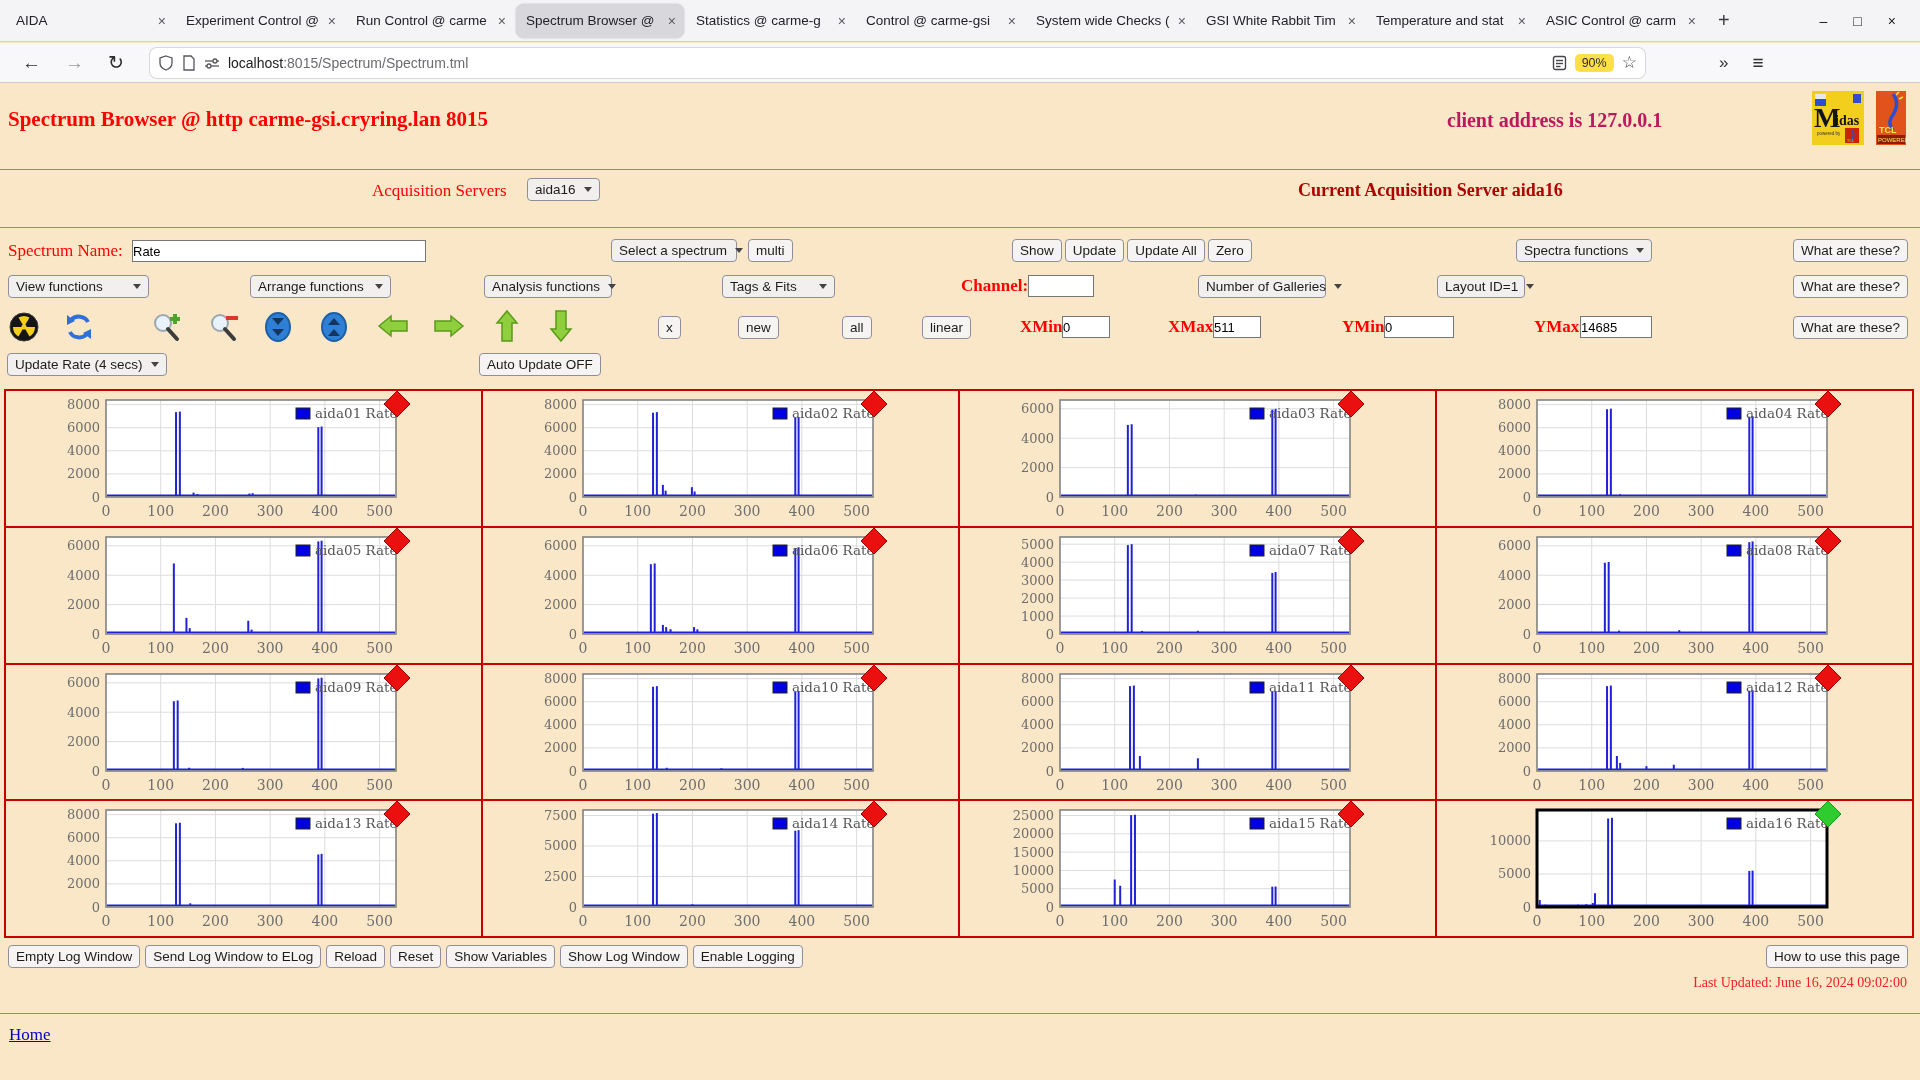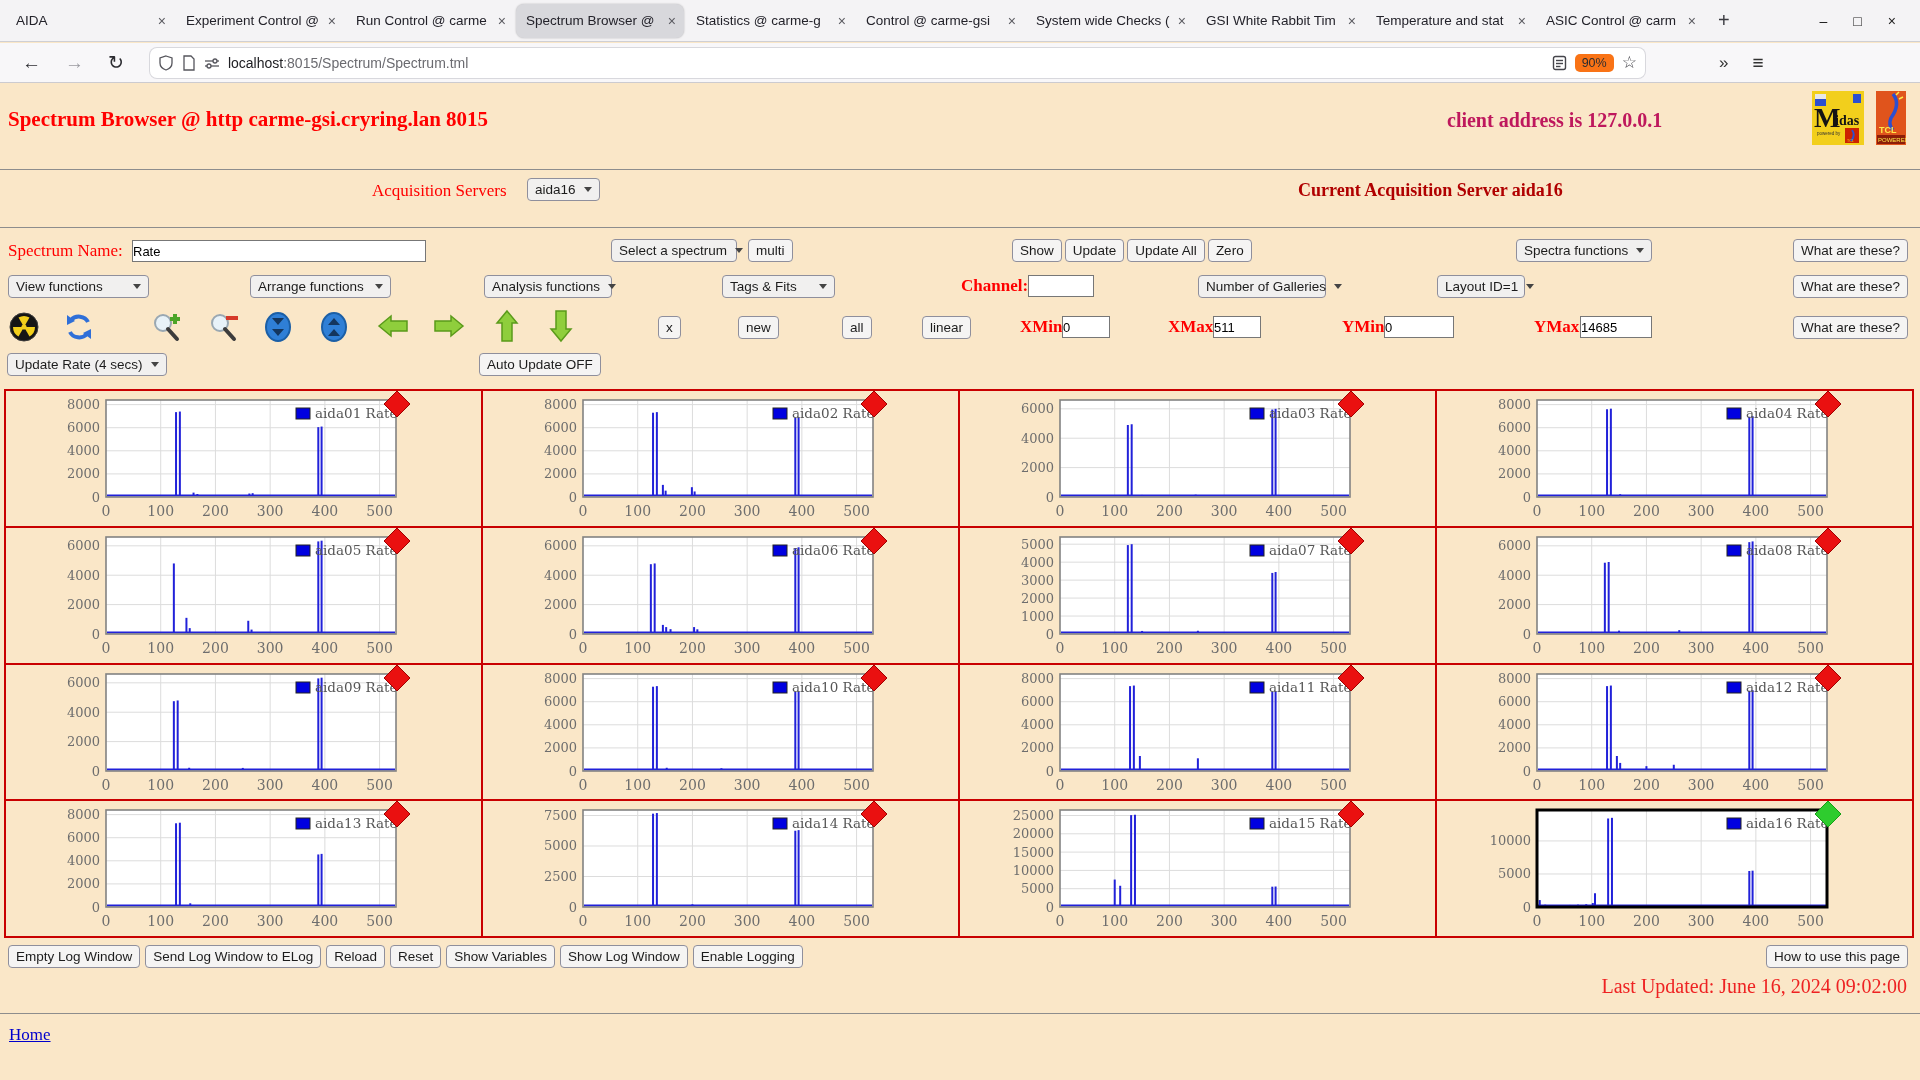--- a/index.html
+++ b/index.html
@@ -20,21 +20,21 @@
 
   .navbar { position:absolute; top:43px; left:0; width:1920px; height:40px; background:#f8f7f9;
             border-bottom:1px solid #cccbd0; display:flex; align-items:center; padding:0 10px; }
   .navbtn { font-size:19px; color:#2b2b30; padding:0 12px; }
   .navbtn.disabled { color:#9a9aa0; }
   .urlbar { margin-left:14px; width:1495px; height:30px; background:#ffffff; border-radius:7px;
             box-shadow:0 0 0 1px #d8d8dd; display:flex; align-items:center; padding:0 8px; gap:8px; }
   .urlicons svg { display:block; }
   .urltext { font-size:14px; color:#202024; flex:1; }
   .urltext .path { color:#6b6b70; }
-  .zoombadge { background:#f97316; border-radius:5px; font-size:12.5px; color:#2c2c30; padding:2px 7px; }
+  .zoombadge { background:#fde047; border-radius:5px; font-size:12.5px; color:#2c2c30; padding:2px 7px; }
   .star { font-size:17px; color:#45454b; }
   .chev { font-size:17px; color:#333; padding:0 14px; margin-left:60px; }
   .ham  { font-size:19px; color:#333; padding:0 10px; }
 
   
   .page { position:absolute; top:83px; left:0; width:1920px; height:997px; background:#fae7c8; }
   .abs { position:absolute; }
   .rser { font-family:"Liberation Serif", serif; color:#ff0000; }
   .hline { position:absolute; left:0; width:1920px; border-top:1px solid #8d8d8d; height:0; }
 
@@ -53,21 +53,21 @@
   .lab { font-size:17px; }
 
   .iconbtn { display:inline-block; }
 
   .grid { position:absolute; top:306px; left:4px; width:1910px; height:549px; display:grid;
           grid-template-columns:repeat(4,1fr); grid-template-rows:repeat(4,1fr);
           background:#c90000; border:2px solid #c90000; gap:2px; }
   .chart-cell { background:#fae7c8; overflow:hidden; }
 
   .footer-row { display:flex; gap:5px; }
-  .lastupd { font-family:"Liberation Serif", serif; font-size:20px; color:#ee2222; }
+  .lastupd { font-family:"Liberation Serif", serif; font-size:14px; color:#ee2222; }
   .home { font-family:"Liberation Serif", serif; font-size:17px; color:#0000cc; text-decoration:underline; }
 </style>
 </head>
 <body>
 
 <div class="tabbar">
   <div style="display:flex;">
       <div class="tab">
         <span class="tab-title">AIDA</span>
         <span class="tab-close">×</span>

